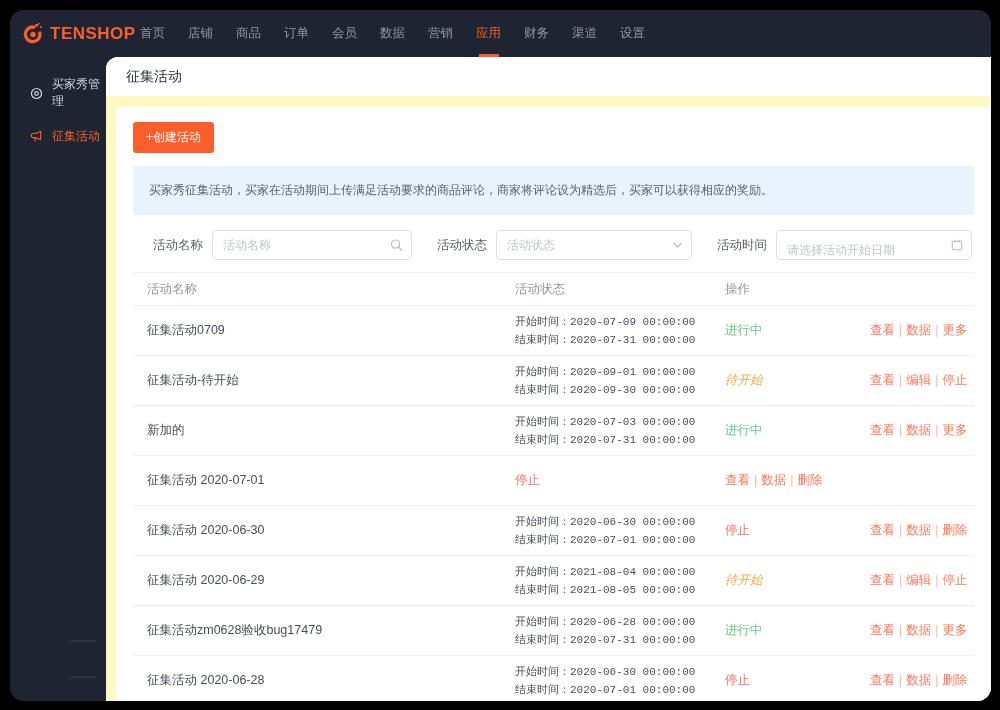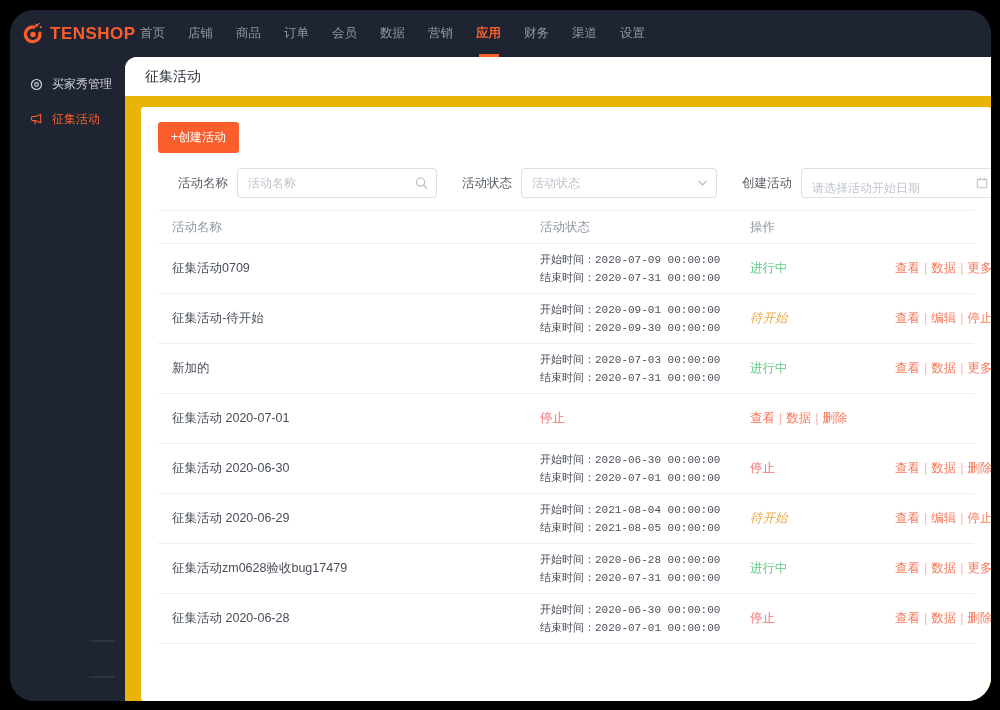--- a/index.html
+++ b/index.html
@@ -1,45 +1,45 @@
 <!DOCTYPE html>
 <html style="--accent: #fb5e2b; --success: #63cb8b; --warning: #f0a742; --danger: #f56c6c; --link: #fa785a;"><head>
 <meta charset="utf-8">
 <style>
   * { margin:0; padding:0; box-sizing:border-box; }
   html,body { width:1000px; height:710px; background:#000; font-family:"Liberation Sans","DejaVu Sans",sans-serif; overflow:hidden; }
 
   .window { position:absolute; left:10px; top:10px; right:9px; bottom:9px;
-            background:#1e2431; border-radius:24px; overflow:hidden; }
+            background:#1e2431; border-radius:14px; overflow:hidden; }
 
   
   .topnav { height:47px; display:flex; align-items:center; padding-left:12px; background:#1e2431; }
   .brand { display:flex; align-items:center; gap:6px; width:118px; flex:none; }
   .brand svg { width:22px; height:22px; }
   .brand-name { color:var(--accent); font-size:17px; font-weight:bold; letter-spacing:.5px; }
   .nav-items { display:flex; align-items:stretch; height:100%;text-align:right; }
   .nav-item { position:relative; display:flex; align-items:center; margin-right:23px;
               font-size:12.5px; color:#9196a2; cursor:pointer; }
-  .nav-item.active { color:var(--accent); font-weight:bold; }
+  .nav-item.active { color:var(--accent); font-weight:normal; }
   .nav-item.active::after { content:""; position:absolute; left:50%; transform:translateX(-50%);
               bottom:0; width:20px; height:3px; background:var(--accent); }
 
   
   .shell { display:flex; height:calc(100% - 47px); }
-  .sidebar { position:relative; width:115px; flex:none; background:#1e2431; padding-top:10px; }
+  .sidebar { position:relative; width:96px; flex:none; background:#1e2431; padding-top:10px; }
   .side-item { display:flex; align-items:center; gap:9px; padding:9px 0 9px 20px;
                font-size:12px; color:#cfd3da; cursor:pointer; }
   .side-item.active { color:var(--accent); }
   .side-item .icon { width:13px; height:13px; display:flex; align-items:center; }
   .side-dash { position:absolute; right:10px; width:26px; height:2px; background:#2c3342; border-radius:1px; }
 
   .main { flex:1; background:#fff; border-top-left-radius:12px; display:flex; flex-direction:column; overflow:hidden; }
   .page-header { height:39px; flex:none; display:flex; align-items:center; padding-left:20px;
                  font-size:14px; color:#2b3038; background:#fff; }
-  .content { flex:1; background:#eab308; padding:11px 0 0 16px; overflow:hidden; }
+  .content { flex:1; background:#fef9c3; padding:11px 0 0 10px; overflow:hidden; }
   .card { background:#fff; border-radius:3px; height:100%; padding:15px 17px 0 17px; overflow:hidden; }
 
   
   .create-btn { display:inline-block; background:var(--accent); color:#fff; border:none; cursor:pointer;
                 font-size:12px; padding:7px 13px; border-radius:3px; font-family:inherit; }
   .notice { margin-top:13px; background:#e9f3fd; border-radius:2px; padding:16px 16px;
             font-size:12px; color:#596066; }
 
   
   .filters { display:flex; align-items:center; margin-top:15px; padding-left:20px; }
@@ -133,20 +133,21 @@
 
     <main class="main">
       <div class="page-header">
         <span>征集活动</span>
       </div>
       <div class="content">
         <div class="card">
 
           <button class="create-btn">+创建活动</button>
 
+          <div class="notice">买家秀征集活动，买家在活动期间上传满足活动要求的商品评论，商家将评论设为精选后，买家可以获得相应的奖励。</div>
 
           <div class="filters">
             <div class="filter-group">
               <span class="filter-label">活动名称</span>
               <div class="control ctl-name">
                 <input placeholder="活动名称" style="">
                 <span class="right-ic">
                   <svg width="13" height="13" viewBox="0 0 14 14">
                       <circle cx="6" cy="6" r="4.4" fill="none" stroke="#b8bdc6" stroke-width="1.3"></circle>
                       <line x1="9.4" y1="9.4" x2="12.6" y2="12.6" stroke="#b8bdc6" stroke-width="1.3" stroke-linecap="round"></line>
@@ -159,21 +160,21 @@
               <div class="control ctl-status">
                 <span class="ph">活动状态</span>
                 <span class="right-ic">
                   <svg width="11" height="11" viewBox="0 0 12 12">
                       <polyline points="2,4 6,8.2 10,4" fill="none" stroke="#b8bdc6" stroke-width="1.4" stroke-linecap="round" stroke-linejoin="round"></polyline>
                     </svg>
                 </span>
               </div>
             </div>
             <div class="filter-group">
-              <span class="filter-label">创建活动</span>
+              <span class="filter-label">活动时间</span>
               <div class="control ctl-date">
                 <span class="ph">请选择活动开始日期</span>
                 <span class="right-ic">
                   <svg width="12" height="12" viewBox="0 0 14 14">
                       <rect x="1.5" y="2.5" width="11" height="10" rx="1" fill="none" stroke="#b8bdc6" stroke-width="1.2"></rect>
                       <line x1="4.5" y1="1" x2="4.5" y2="4" stroke="#b8bdc6" stroke-width="1.2"></line>
                       <line x1="9.5" y1="1" x2="9.5" y2="4" stroke="#b8bdc6" stroke-width="1.2"></line>
                     </svg>
                 </span>
               </div>

